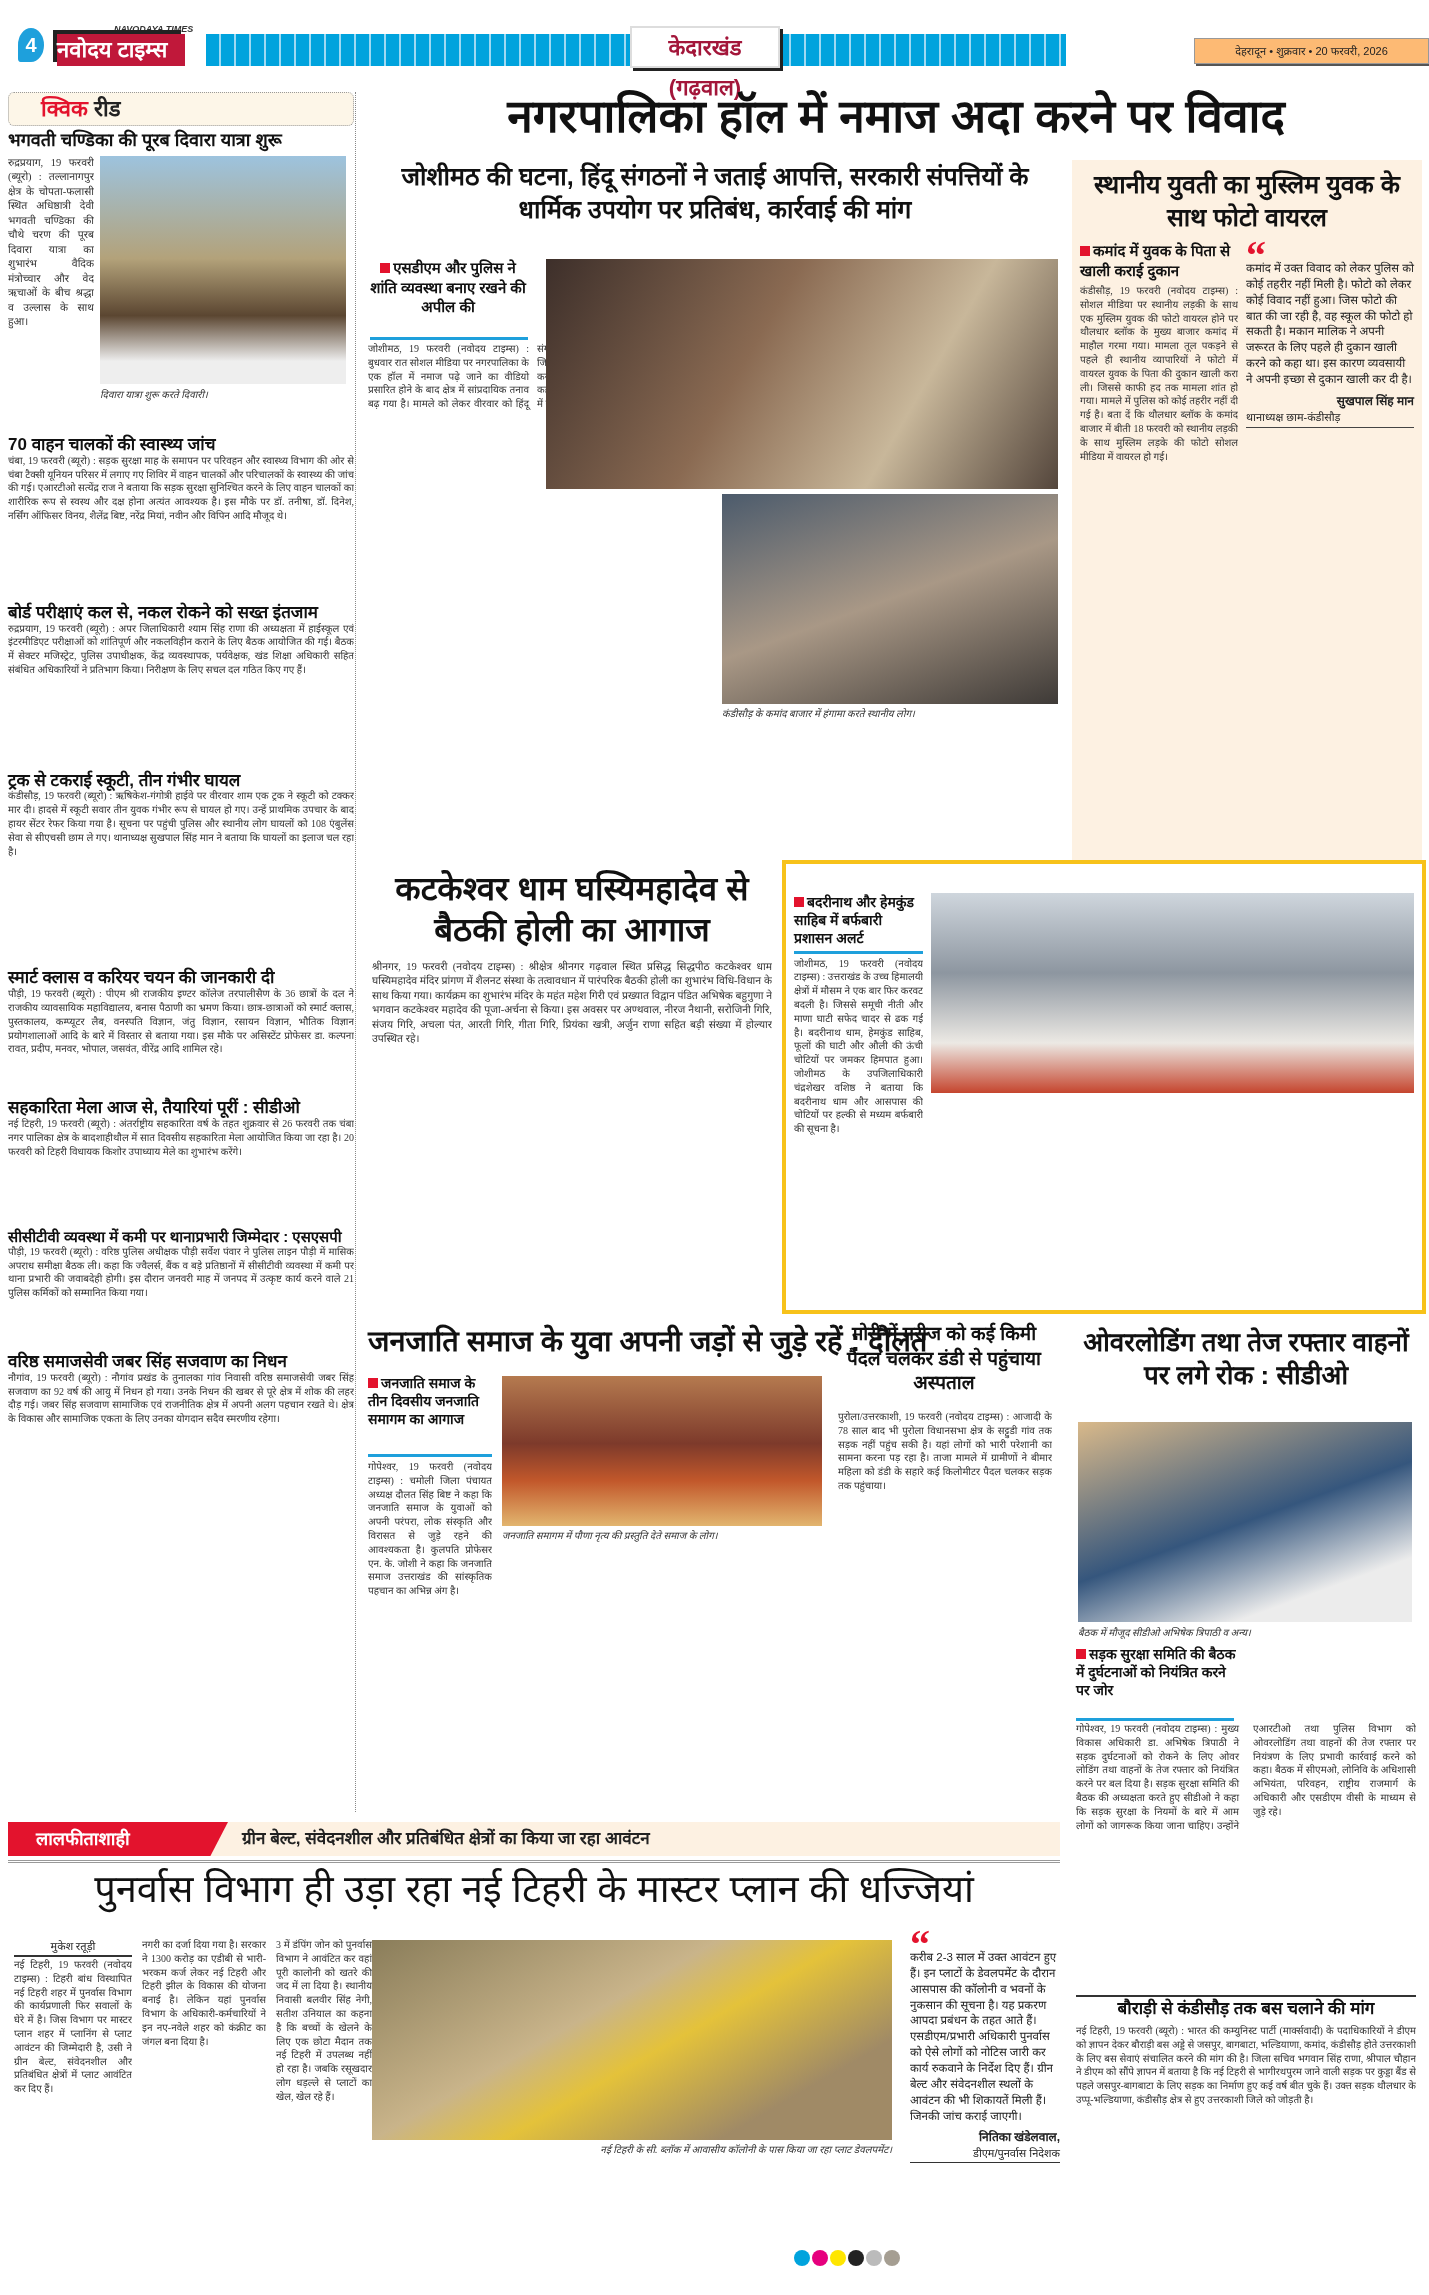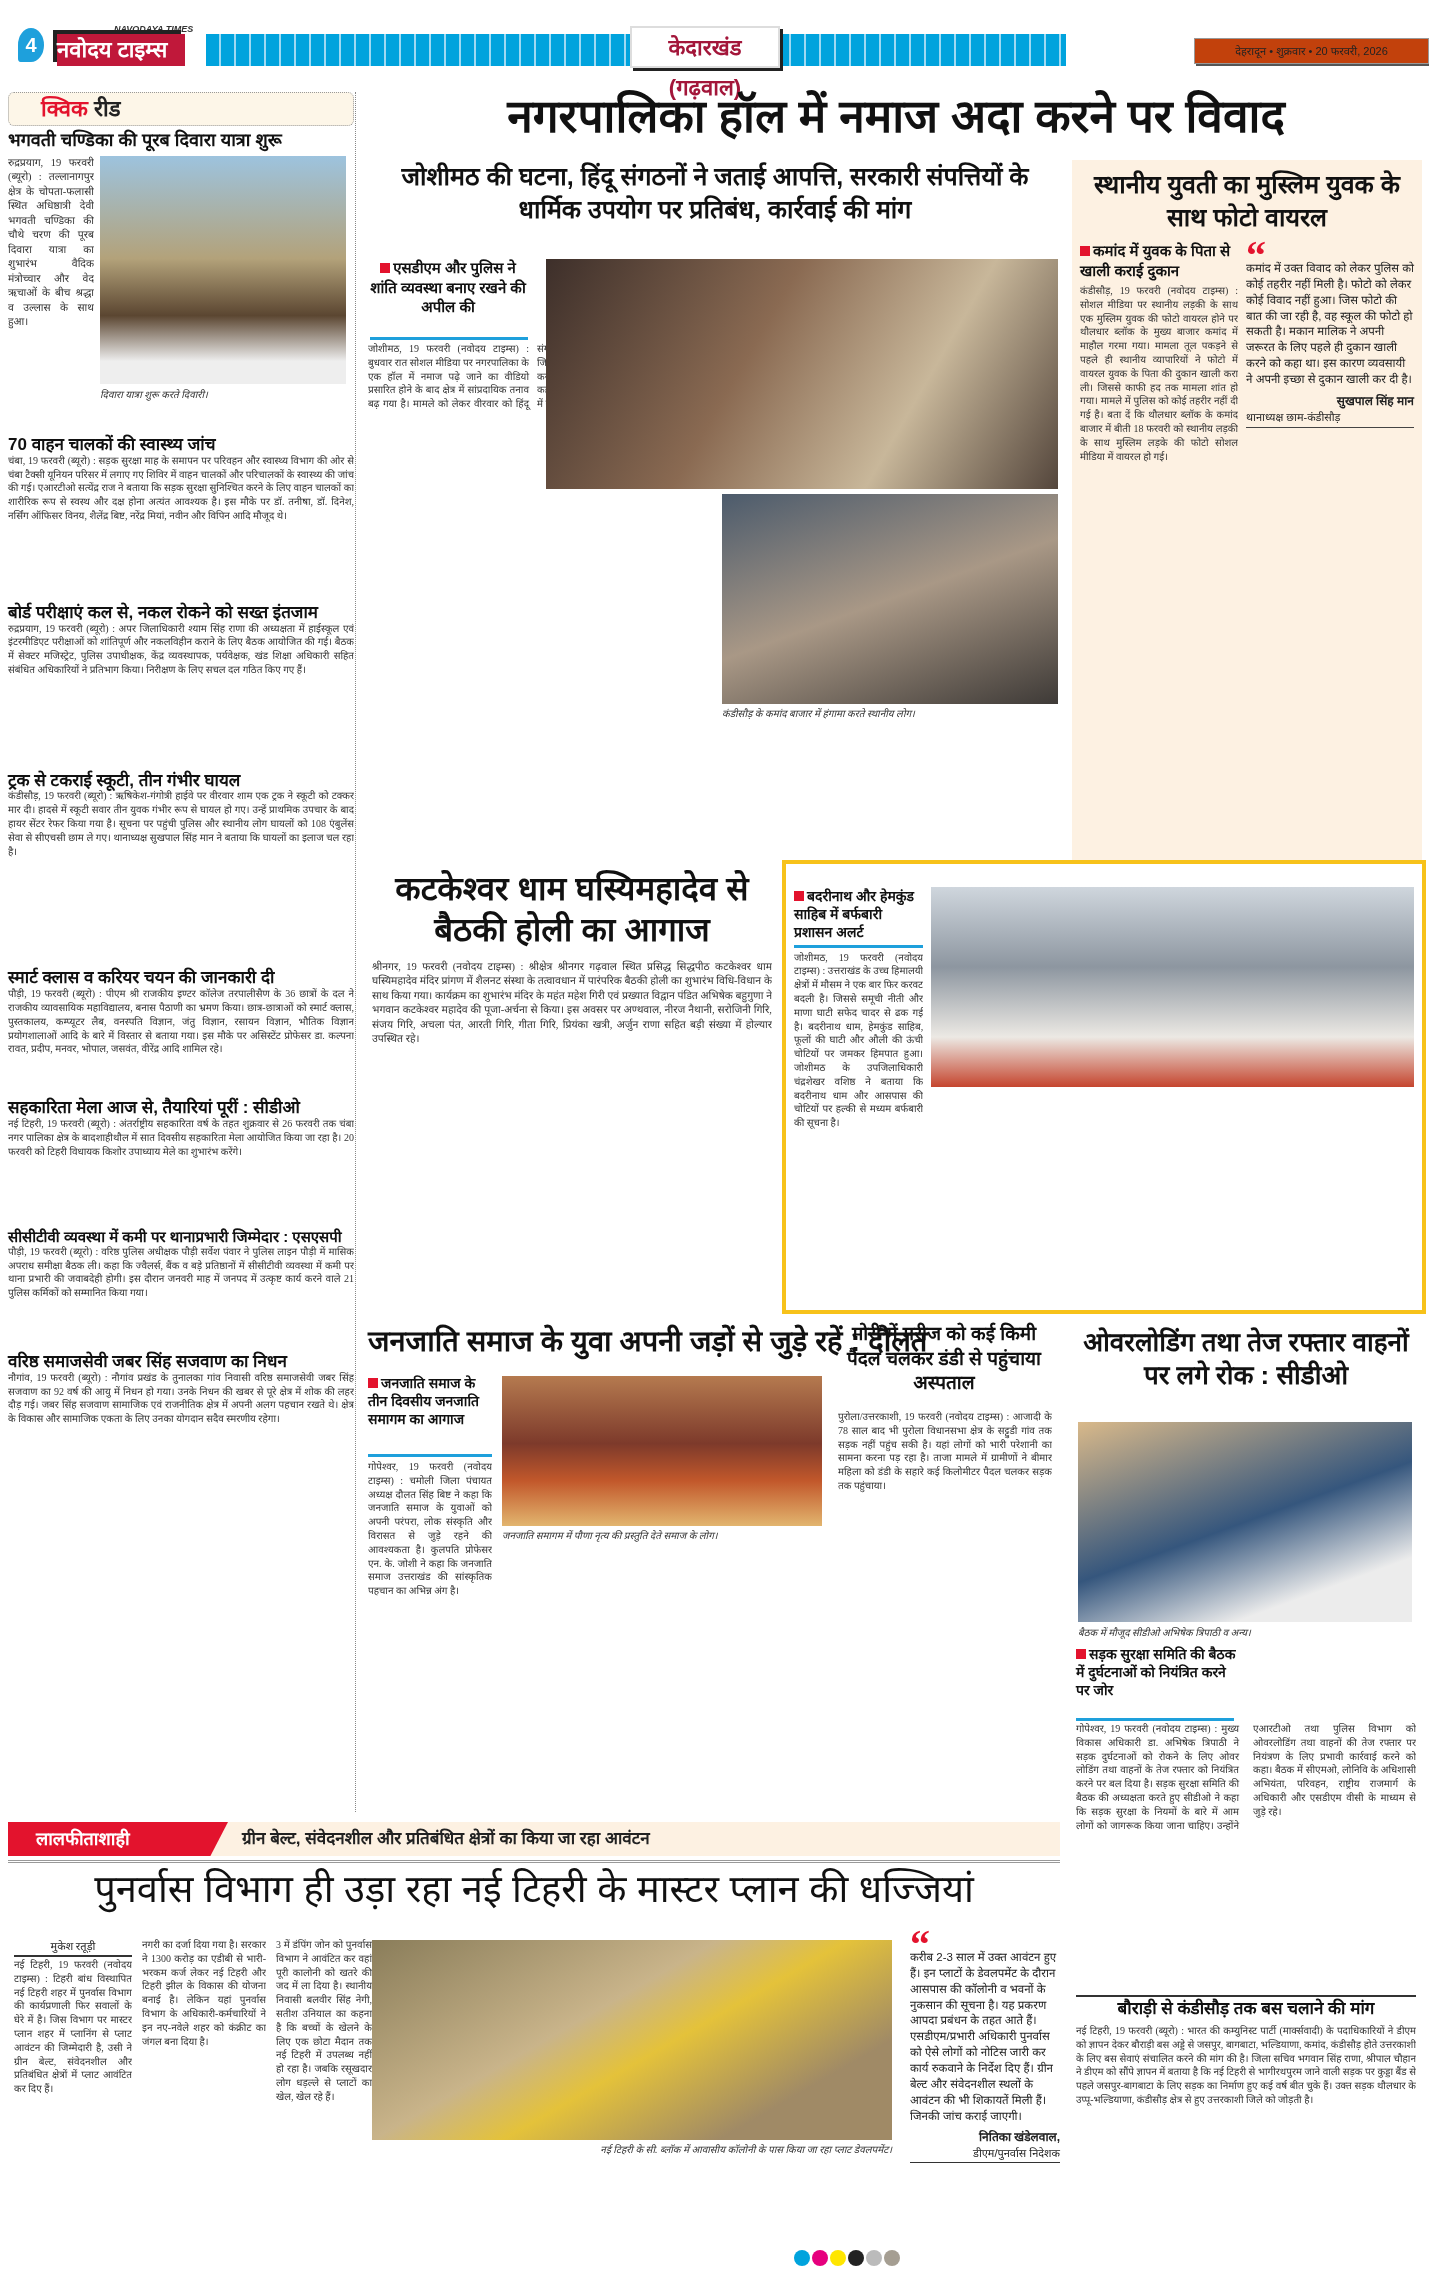--- a/index.html
+++ b/index.html
@@ -4,21 +4,21 @@
 <style>
 *{box-sizing:border-box;margin:0;padding:0}
 body{width:1429px;height:2295px;background:#fff;font-family:"DejaVu Sans",sans-serif;color:#222;position:relative;overflow:hidden}
 .abs{position:absolute}
 .masthead{left:0;top:0;width:1429px;height:90px}
 .pgnum{left:18px;top:28px;width:26px;height:34px;border-radius:50% 50% 50% 10%;background:#1ea0dc;color:#fff;font:bold 20px "Liberation Sans",sans-serif;text-align:center;line-height:34px}
 .brand-en{left:114px;top:24px;font:italic bold 9px "Liberation Sans",sans-serif;color:#333}
 .brand{left:57px;top:34px;width:128px;height:32px;background:#c0183a;color:#fff;font:bold 22px "Liberation Sans",sans-serif;line-height:32px;box-shadow:-4px -4px 0 #222}
 .stripes{left:206px;top:34px;width:860px;height:32px;background:repeating-linear-gradient(90deg,#00a3dd 0 13px,#9ed9f2 13px 15px)}
 .section{left:630px;top:26px;width:150px;height:42px;background:#fff;border:2px solid #ddd;box-shadow:3px 3px 0 #222;color:#a3163a;font:bold 22px "Liberation Sans",sans-serif;text-align:center;line-height:40px}
-.dateline{left:1194px;top:38px;width:235px;height:26px;border:1px solid #999;background:#c2410c;font:11px "Liberation Sans",sans-serif;line-height:24px;text-align:center;box-shadow:2px 2px 0 #555}
+.dateline{left:1194px;top:38px;width:235px;height:26px;border:1px solid #999;background:#fdba74;font:11px "Liberation Sans",sans-serif;line-height:24px;text-align:center;box-shadow:2px 2px 0 #555}
 .col-rule{width:1px;border-left:1px dotted #888}
 .h-big{font-family:"Liberation Sans",sans-serif;font-weight:bold;color:#111;line-height:1.05}
 .body-text{font:10px/1.38 "Liberation Serif",serif;color:#333;text-align:justify}
 .photo{background:linear-gradient(135deg,#7a8ea6,#c9a575 55%,#5d4b3c)}
 .caption{font:italic 10px "Liberation Serif",serif;color:#333}
 .sub-head{font:bold 15px/1.3 "Liberation Sans",sans-serif;color:#111}
 .sq{display:inline-block;width:10px;height:10px;background:#e3132d;margin-right:3px}
 .quote{color:#e3132d;font:bold 40px "Liberation Serif",serif;line-height:30px}
 .blue-rule{height:3px;background:#1ea0dc}
 .yellow-box{border:4px solid #f7c21a}
@@ -92,21 +92,21 @@
       <div style="font:bold 12px 'Liberation Sans',sans-serif;text-align:right;margin-top:4px">सुखपाल सिंह मान</div>
       <div style="font:11px 'Liberation Sans',sans-serif;border-bottom:1px solid #444;padding-bottom:3px">थानाध्यक्ष छाम-कंडीसौड़</div>
     </div>
   </div>
 </div>
 
 <div class="abs h-big" style="left:372px;top:868px;width:400px;font-size:33px;text-align:center;line-height:1.25">कटकेश्वर धाम घस्यिमहादेव से बैठकी होली का आगाज</div>
 <div class="abs body-text" style="left:372px;top:960px;width:400px;height:340px;overflow:hidden;font-size:10.5px">श्रीनगर, 19 फरवरी (नवोदय टाइम्स) : श्रीक्षेत्र श्रीनगर गढ़वाल स्थित प्रसिद्ध सिद्धपीठ कटकेश्वर धाम घस्यिमहादेव मंदिर प्रांगण में शैलनट संस्था के तत्वावधान में पारंपरिक बैठकी होली का शुभारंभ विधि-विधान के साथ किया गया। कार्यक्रम का शुभारंभ मंदिर के महंत महेश गिरी एवं प्रख्यात विद्वान पंडित अभिषेक बहुगुणा ने भगवान कटकेश्वर महादेव की पूजा-अर्चना से किया। इस अवसर पर अण्थवाल, नीरज नैथानी, सरोजिनी गिरि, संजय गिरि, अचला पंत, आरती गिरि, गीता गिरि, प्रियंका खत्री, अर्जुन राणा सहित बड़ी संख्या में होल्यार उपस्थित रहे।</div>
 
 <div class="abs yellow-box" style="left:782px;top:860px;width:644px;height:454px;padding:8px">
-  <div style="display:flex;gap:8px;margin-top:15px">
+  <div style="display:flex;gap:8px;margin-top:21px">
     <div style="width:130px">
       <div class="sub-head" style="font-size:14px"><span class="sq"></span><span>बदरीनाथ और हेमकुंड साहिब में बर्फबारी प्रशासन अलर्ट</span></div>
       <div class="blue-rule" style="margin:3px 0"></div>
       <div class="body-text" style="height:290px;overflow:hidden">जोशीमठ, 19 फरवरी (नवोदय टाइम्स) : उत्तराखंड के उच्च हिमालयी क्षेत्रों में मौसम ने एक बार फिर करवट बदली है। जिससे समूची नीती और माणा घाटी सफेद चादर से ढक गई है। बदरीनाथ धाम, हेमकुंड साहिब, फूलों की घाटी और औली की ऊंची चोटियों पर जमकर हिमपात हुआ। जोशीमठ के उपजिलाधिकारी चंद्रशेखर वशिष्ठ ने बताया कि बदरीनाथ धाम और आसपास की चोटियों पर हल्की से मध्यम बर्फबारी की सूचना है।</div>
     </div>
     <div class="photo" style="width:486px;height:200px;background:linear-gradient(180deg,#cfd6dd 0%,#8d96a0 40%,#ece9e4 75%,#c5452e 100%)"></div>
   </div>
 </div>
 
 <div class="abs h-big" style="left:368px;top:1326px;width:690px;font-size:29px">जनजाति समाज के युवा अपनी जड़ों से जुड़े रहें : दौलत</div>

